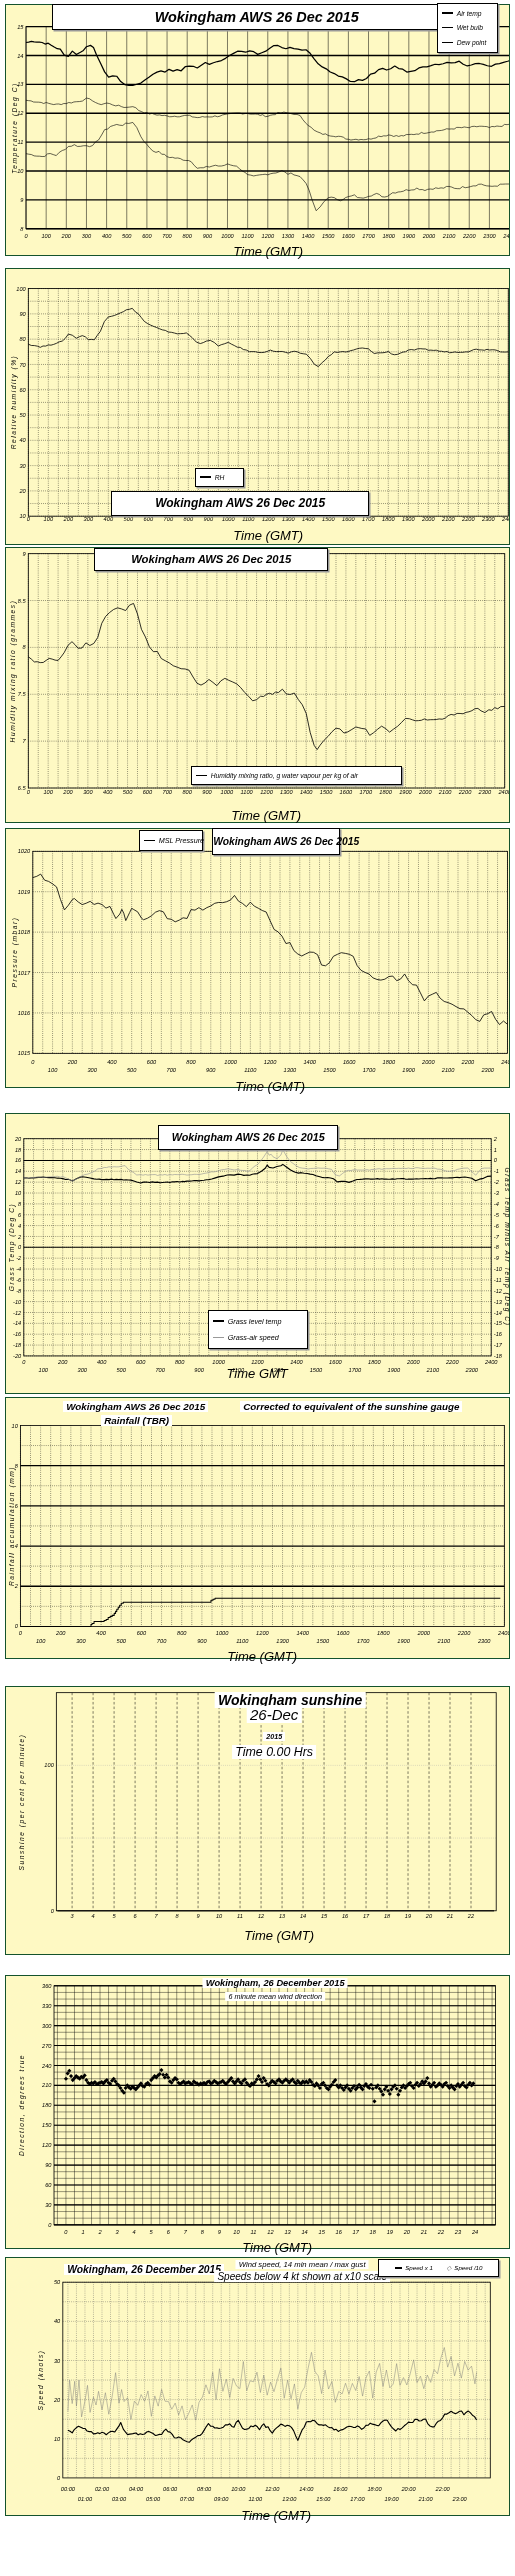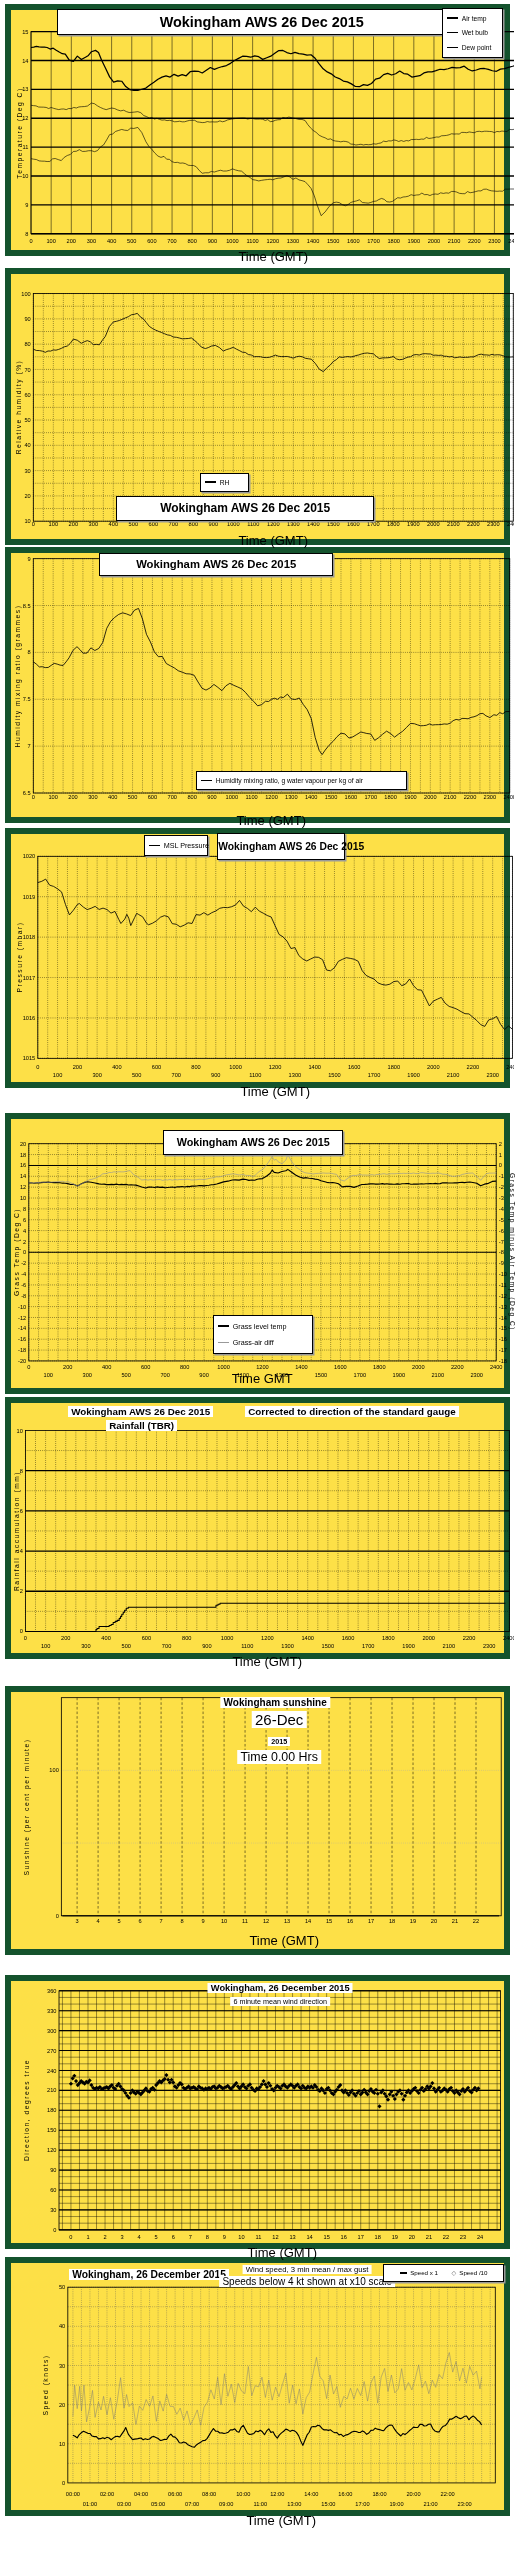--- a/index.html
+++ b/index.html
@@ -1,17 +1,17 @@
 <!DOCTYPE html>
 <html style="font-size:8.2px"><head>
 <meta charset="utf-8">
 <style>
   html,body{margin:0;padding:0;background:#fff;}
   body{width:515px;height:2576px;position:relative;font-family:"Liberation Sans",sans-serif;color:#000;}
-  .panel{position:absolute;left:5.2px;width:505px;background:#fde047;border:6px solid #14532d;box-sizing:border-box;}
+  .panel{position:absolute;left:5.2px;width:505px;background:#fef9c3;border:1px solid #14532d;box-sizing:border-box;font-style:italic;}
   .panel svg{position:absolute;left:0;top:0;}
   svg text{font-family:"Liberation Sans",sans-serif;fill:#000;}
   .titlebox{position:absolute;border:0.5px solid #000;background:#fff;box-shadow:1.5px 1.5px 0 #999;
             font-weight:bold;text-align:center;white-space:nowrap;z-index:3;}
   .legendbox{position:absolute;border:0.5px solid #000;background:#fff;box-shadow:1.5px 1.5px 0 #999;
              z-index:3;padding:2.1px 4.1px;display:flex;flex-direction:column;justify-content:space-around;box-sizing:border-box;}
   .lrow{display:flex;align-items:center;gap:4.1px;white-space:nowrap;}
   .sw{display:inline-block;width:10.3px;flex:0 0 10.3px;}
   .ylab{position:absolute;white-space:nowrap;transform:translate(-50%,-50%) rotate(-90deg);
         letter-spacing:1.5px;font-size:6.7px;z-index:2;}
@@ -600,21 +600,21 @@
       <text x="947" y="52" font-size="11" text-anchor="start">2</text>
     </svg>
   <div class="titlebox" style="left:152px;top:11.3px;width:178px;height:23px;line-height:23px;font-size:10.8px;">Wokingham AWS 26 Dec 2015</div>
   <div class="legendbox" style="left:202px;top:196px;width:100px;height:39px;font-size:7.2px;">
     <div class="lrow">
         <span class="sw" style="border-top:2.1px solid #000"></span>
         <span>Grass level temp</span>
       </div>
     <div class="lrow">
         <span class="sw" style="border-top:0.8px solid #999"></span>
-        <span>Grass-air diff</span>
+        <span>Grass-air speed</span>
       </div>
   </div>
   <div class="ylab" style="left:5.2px;top:133px;">Grass Temp (Deg C)</div>
   <div class="ylabr" style="left:501px;top:133px;">Grass Temp minus Air Temp (Deg C)</div>
   <div class="xlab" style="left:251px;top:252px;">Time GMT</div>
 </div>
 
 <div class="panel" id="p5" style="top: 1397px; height: 262px;">
   <svg width="503" height="260" viewBox="0 0 976 504">
       <line stroke="#000" stroke-width="1" stroke-dasharray="1.5,2.6" x1="28" y1="53" x2="28" y2="443"></line>
@@ -707,21 +707,21 @@
       <text x="927.875" y="476" font-size="11" text-anchor="middle">2300</text>
       <text x="23" y="447" font-size="11" text-anchor="end">0</text>
       <text x="23" y="369" font-size="11" text-anchor="end">2</text>
       <text x="23" y="291" font-size="11" text-anchor="end">4</text>
       <text x="23" y="213" font-size="11" text-anchor="end">6</text>
       <text x="23" y="135" font-size="11" text-anchor="end">8</text>
       <text x="23" y="57" font-size="11" text-anchor="end">10</text>
     </svg>
   <div class="ptext" style="left:57px;top:3.1px;font-size:9.8px;font-weight:bold;">Wokingham AWS 26 Dec 2015</div>
   <div class="ptext" style="left:95px;top:16.5px;font-size:9.8px;font-weight:bold;">Rainfall (TBR)</div>
-  <div class="ptext" style="left:234px;top:3.1px;font-size:9.8px;font-weight:bold;">Corrected to direction of the standard gauge</div>
+  <div class="ptext" style="left:234px;top:3.1px;font-size:9.8px;font-weight:bold;">Corrected to equivalent of the sunshine gauge</div>
   <div class="ylab" style="left:5.2px;top:128px;">Rainfall accumulation (mm)</div>
   <div class="xlab" style="left:256px;top:251px;">Time (GMT)</div>
 </div>
 
 <div class="panel" id="p6" style="top: 1686px; height: 269px;">
   <svg width="503" height="267" viewBox="0 0 976 519">
       <line stroke="#000" stroke-width="1" stroke-dasharray="5,4" x1="127.60859188544153" y1="11" x2="127.60859188544153" y2="435"></line>
       <line stroke="#000" stroke-width="1" stroke-dasharray="5,4" x1="168.4200477326969" y1="11" x2="168.4200477326969" y2="435"></line>
       <line stroke="#000" stroke-width="1" stroke-dasharray="5,4" x1="209.2315035799523" y1="11" x2="209.2315035799523" y2="435"></line>
       <line stroke="#000" stroke-width="1" stroke-dasharray="5,4" x1="250.04295942720765" y1="11" x2="250.04295942720765" y2="435"></line>
@@ -764,21 +764,21 @@
       <text x="658.1575178997613" y="450" font-size="11" text-anchor="middle">16</text>
       <text x="698.9689737470168" y="450" font-size="11" text-anchor="middle">17</text>
       <text x="739.7804295942722" y="450" font-size="11" text-anchor="middle">18</text>
       <text x="780.5918854415274" y="450" font-size="11" text-anchor="middle">19</text>
       <text x="821.4033412887828" y="450" font-size="11" text-anchor="middle">20</text>
       <text x="862.2147971360382" y="450" font-size="11" text-anchor="middle">21</text>
       <text x="903.0262529832936" y="450" font-size="11" text-anchor="middle">22</text>
       <text x="92" y="439" font-size="11" text-anchor="end">0</text>
       <text x="92" y="156.33333333333337" font-size="11" text-anchor="end">100</text>
     </svg>
-  <div class="ptext center" style="left:264px;top:5.2px;font-size:10px;font-weight:bold;">Wokingham sunshine</div>
+  <div class="ptext center" style="left:284px;top:5.2px;font-size:14px;font-weight:bold;">Wokingham sunshine</div>
   <div class="ptext center" style="left:268px;top:18.5px;font-size:15px;">26-Dec</div>
   <div class="ptext center" style="left:268px;top:45px;font-size:7.2px;font-weight:bold;">2015</div>
   <div class="ptext center" style="left:268px;top:58px;font-size:12.4px;">Time 0.00 Hrs</div>
   <div class="ylab" style="left:14.4px;top:115px;">Sunshine (per cent per minute)</div>
   <div class="xlab" style="left:273px;top:241px;">Time (GMT)</div>
 </div>
 
 <div class="panel" id="p7" style="top: 1975px; height: 274px;">
   <svg width="503" height="272" viewBox="0 0 976 528">
       <line stroke="#000" stroke-width="0.8" x1="99.61776061776061" y1="19" x2="99.61776061776061" y2="483"></line>
@@ -1267,21 +1267,21 @@
       <text x="814.3426294820717" y="471" font-size="11" text-anchor="middle">21:00</text>
       <text x="880.4780876494024" y="471" font-size="11" text-anchor="middle">23:00</text>
       <text x="105" y="431" font-size="11" text-anchor="end">0</text>
       <text x="105" y="355" font-size="11" text-anchor="end">10</text>
       <text x="105" y="279" font-size="11" text-anchor="end">20</text>
       <text x="105" y="203" font-size="11" text-anchor="end">30</text>
       <text x="105" y="127" font-size="11" text-anchor="end">40</text>
       <text x="105" y="51" font-size="11" text-anchor="end">50</text>
     </svg>
   <div class="ptext" style="left:58px;top:6.2px;font-size:10.3px;font-weight:bold;">Wokingham,  26 December 2015</div>
-  <div class="ptext center" style="left:296px;top:2.1px;font-size:7.7px;">Wind speed, 3 min mean / max gust</div>
+  <div class="ptext center" style="left:296px;top:2.1px;font-size:7.7px;">Wind speed, 14 min mean / max gust</div>
   <div class="ptext center" style="left:296px;top:13.4px;font-size:10px;">Speeds below 4 kt shown at x10 scale</div>
   <div class="legendbox" style="left:372px;top:1px;width:121px;height:17.5px;font-size:6.2px;">
     <div class="lrow" style="justify-content:center;gap:3.1px;">
       <span class="sw" style="width:7.2px;flex:0 0 7.2px;border-top:2.1px solid #000"></span>
       <span>Speed x 1</span>
       <span style="width:7.2px;"></span>
       <span style="color:#666;">◇</span>
       <span>Speed /10</span>
     </div>
   </div>

